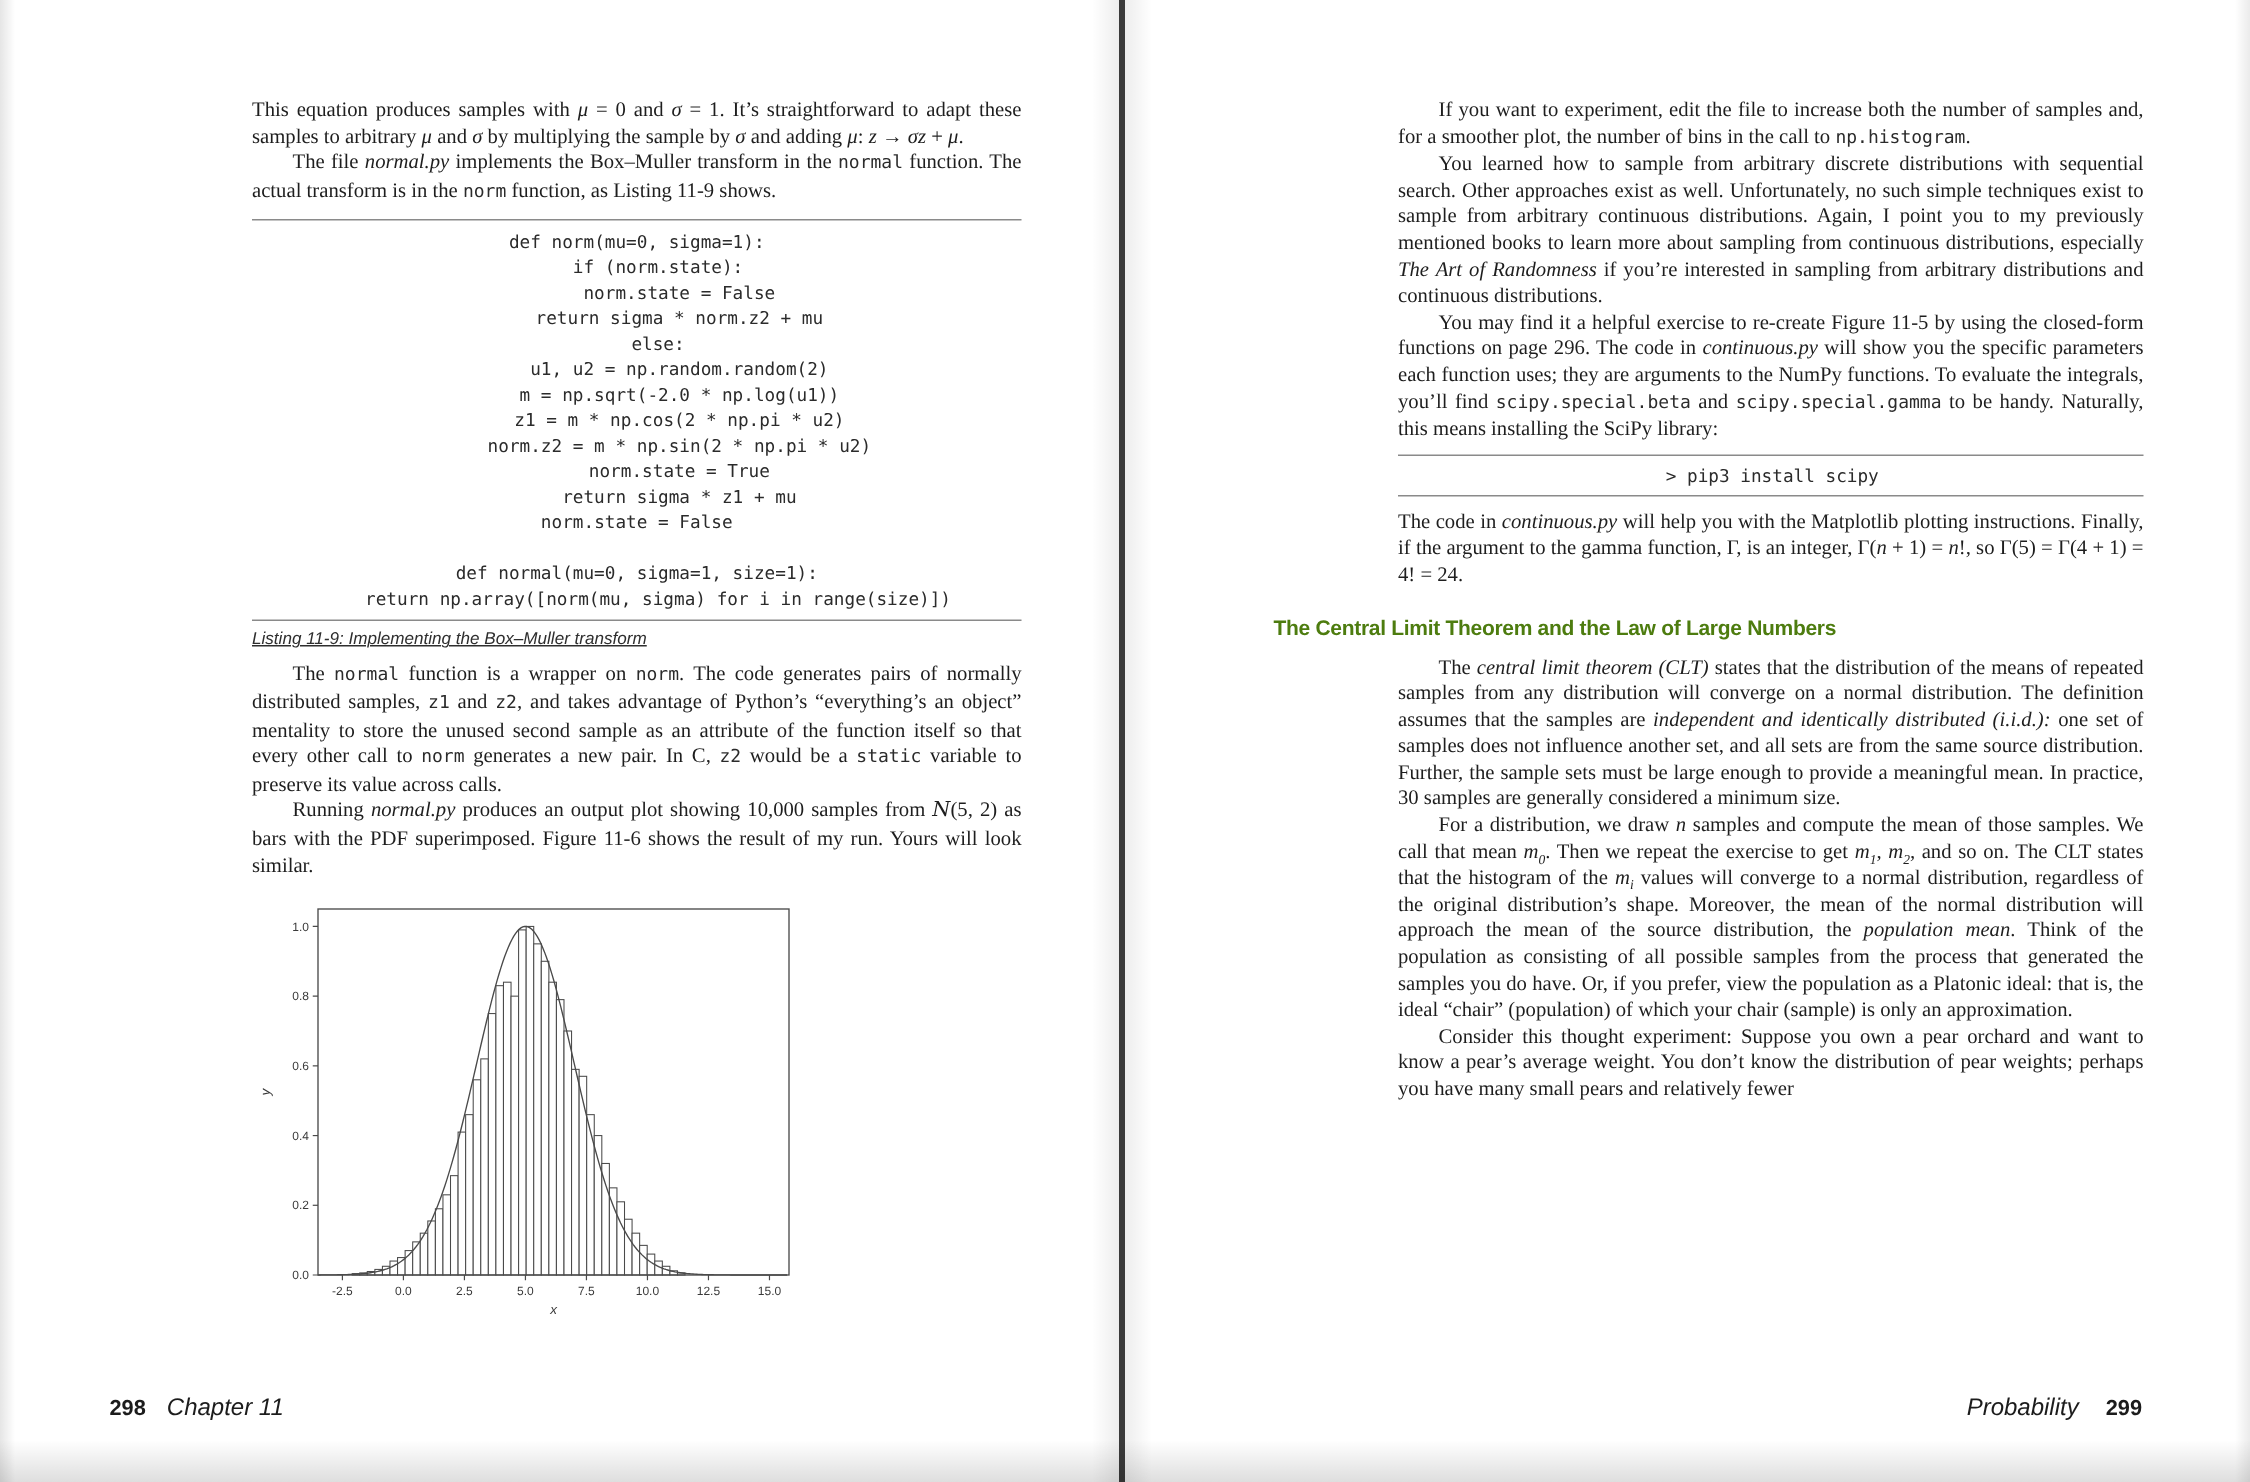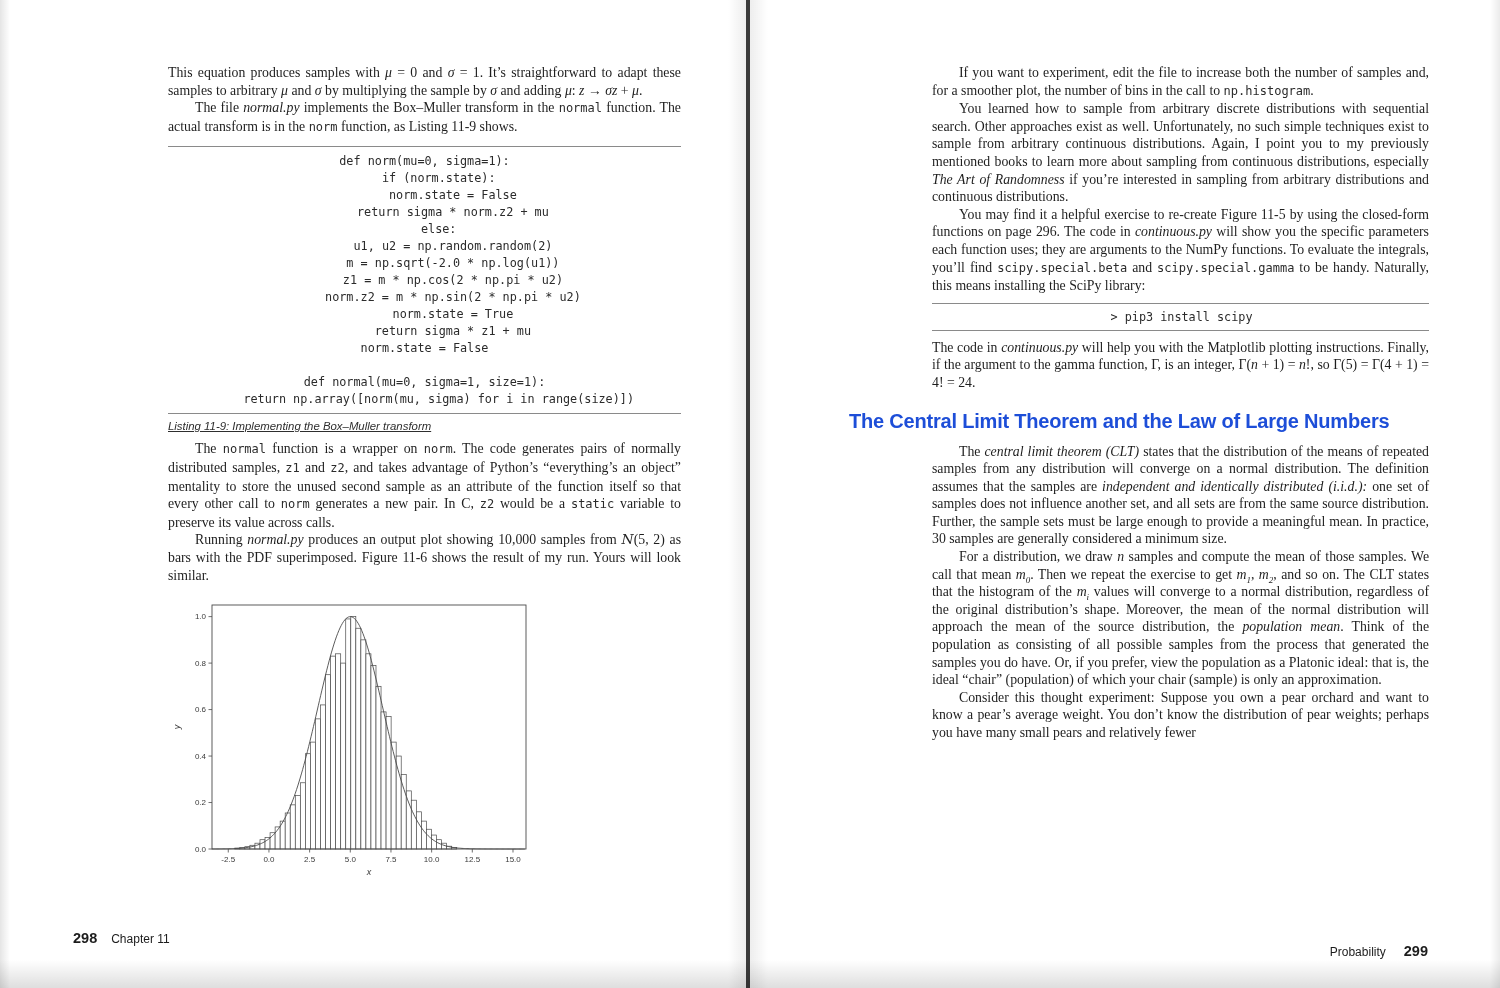--- a/index.html
+++ b/index.html
@@ -36,29 +36,29 @@
 
   .caption{font-family:"Liberation Sans", sans-serif;font-style:italic;font-size:11.4px;
       color:#2e2e2e;margin-top:6px;text-decoration:underline;}
   .para-group > p + p{margin-top:0;}
   .sp8{height:8px;}
 
   .terminal{margin-top:8px;margin-bottom:8px;text-align:center;}
   .terminal .cmd{font-family:"DejaVu Sans Mono", monospace;font-size:11.8px;color:#2b2b2b;
       padding:6px 0 6px 2px;}
 
-  .section-heading{font-family:"Liberation Sans", sans-serif;font-weight:700;font-size:20px;
-      color:#1d4ed8;margin:18px 0 10px -83px;letter-spacing:-.2px;}
+  .section-heading{font-family:"Liberation Sans", sans-serif;font-weight:700;font-size:14px;
+      color:#4d7c0f;margin:18px 0 10px -83px;letter-spacing:-.2px;}
 
   .footer{position:absolute;font-family:"Liberation Sans", sans-serif;color:#1c1c1c;justify-content:space-between;}
   .footer .pn{font-weight:700;font-size:14.5px;}
-  .footer .lbl{font-size:12px;margin:0 0 1px 14px;}
+  .footer .lbl{font-size:16px;margin:0 0 1px 14px;font-style:italic;}
   .footer-left{left:73px;top:930px;display:flex;align-items:baseline;}
   .footer-right{right:72px;top:930px;display:flex;align-items:baseline;}
-  .footer-right .lbl{margin:15px 18px 1px 0;}
+  .footer-right .lbl{margin:0 18px 1px 0;}
 
   figure{margin:12px 0 0 0;}
   #figure-mount svg text{font-family:"Liberation Sans", sans-serif;fill:#3a3a3a;}
 </style>
 </head>
 <body>
 
 <div class="edge-left"></div>
 <div class="edge-right"></div>
 <div class="gutter-shadow l"></div>

